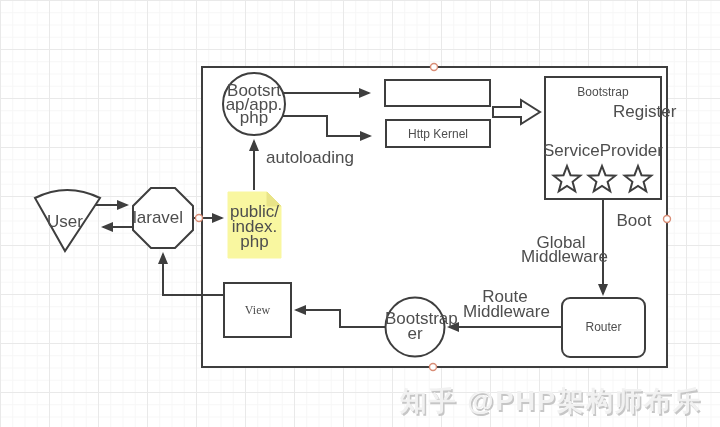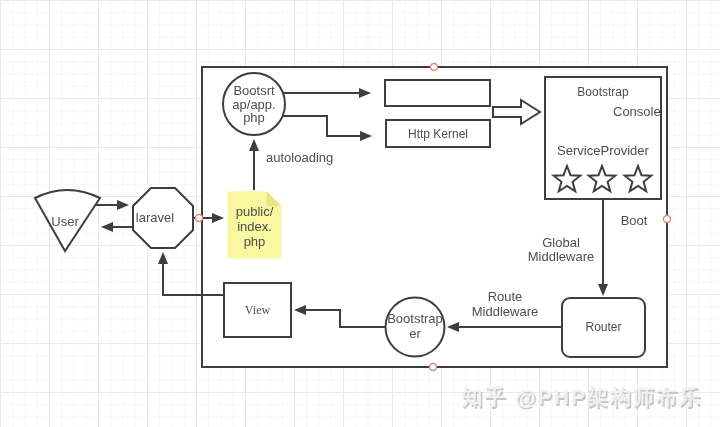--- a/index.html
+++ b/index.html
@@ -15,26 +15,26 @@
     font-family:"Liberation Sans", sans-serif;
   }
   svg{position:absolute;left:0;top:0;}
   .shape{fill:var(--shape-fill,#fff);stroke:var(--line,#3e3e3e);stroke-width:2;}
   .edge{fill:none;stroke:var(--line,#3e3e3e);stroke-width:2;}
   #ah path{fill:var(--line,#3e3e3e);}
   .note-body{fill:var(--note-fill,#f9f7a0);stroke:var(--note-fill,#f9f7a0);stroke-width:1;}
   .note-fold{fill:var(--note-fold,#e9e488);stroke:var(--note-fold,#e9e488);}
   .dot{fill:#fff;stroke:var(--connector-dot,#d98d76);stroke-width:1.4;}
   .lbl{
-    position:absolute;color:var(--text,#4e4e4e);font-size:13px;line-height:14px;
+    position:absolute;color:var(--text,#4e4e4e);font-size:17px;line-height:14px;
     text-align:center;white-space:pre-line;pointer-events:none;
   }
   .lbl.box{font-size:12px;}
   .watermark{
-    position:absolute;right:18px;top:383px;font-size:21px;letter-spacing:2px;
+    position:absolute;right:18px;top:383px;font-size:27px;letter-spacing:2px;
     color:#f1f1f1;text-shadow:1.5px 1.5px 0 #c6c6c6;font-weight:bold;
   }
 </style>
 </head>
 <body>
 
 <div class="canvas">
 
   <svg width="720" height="427" viewBox="0 0 720 427">
     <defs>
@@ -95,21 +95,21 @@
 php</div>
   <div class="lbl box" style="left:386px;top:127px;width:104px;">Http Kernel</div>
   <div class="lbl box" style="left:545px;top:85px;width:116px;">Bootstrap</div>
   <div class="lbl" style="left:543px;top:144px;width:120px;">ServiceProvider</div>
   <div class="lbl box" style="left:562px;top:320px;width:83px;">Router</div>
   <div class="lbl" style="left:385px;top:312px;width:60px;line-height:14.5px;">Bootstrap
 er</div>
   <div class="lbl box" style="left:224px;top:303px;width:67px;font-family:Liberation Serif, serif;">View</div>
 
   <div class="lbl" style="left:266px;top:151px;width:72px;text-align:left;">autoloading</div>
-  <div class="lbl" style="left:613px;top:105px;width:50px;text-align:left;">Console</div>
+  <div class="lbl" style="left:613px;top:105px;width:50px;text-align:left;">Register</div>
   <div class="lbl" style="left:611px;top:214px;width:46px;">Boot</div>
   <div class="lbl" style="left:521px;top:236px;width:80px;line-height:14px;">Global
 Middleware</div>
   <div class="lbl" style="left:463px;top:289px;width:84px;line-height:15px;">Route
 Middleware</div>
 
   <div class="watermark">知乎 @PHP架构师布乐</div>
 </div>
 
 </body></html>

